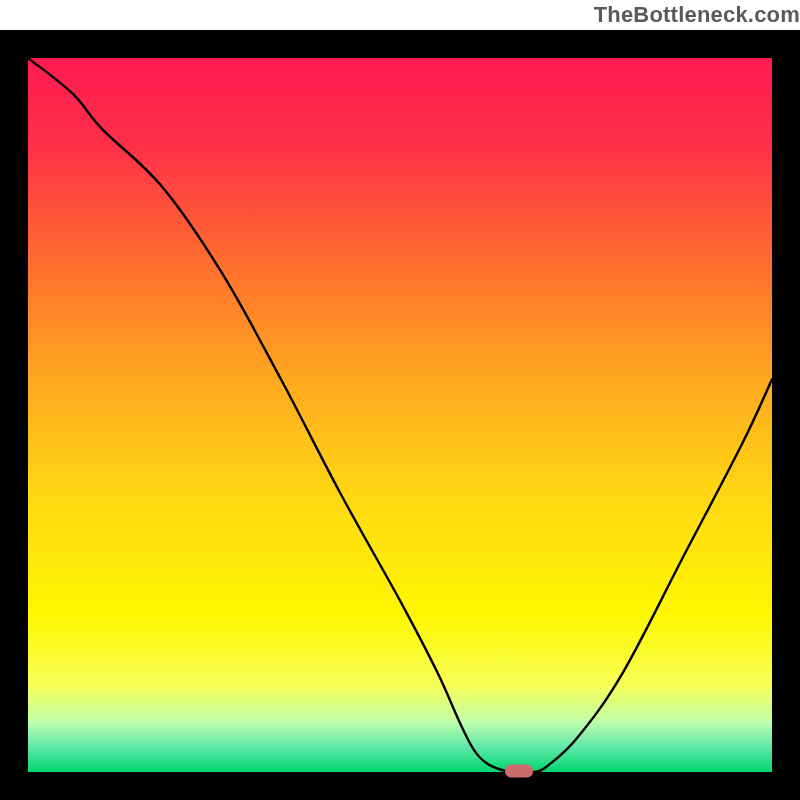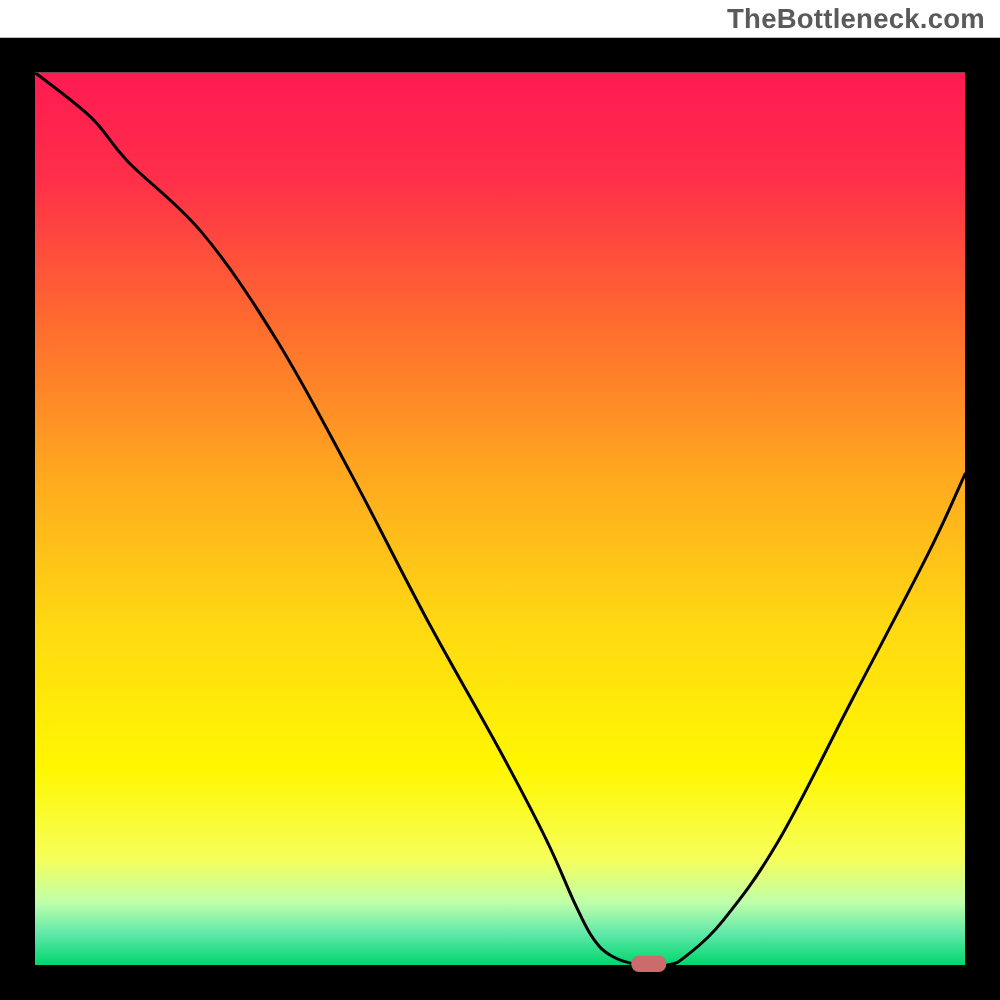--- a/index.html
+++ b/index.html
@@ -11,21 +11,21 @@
     background: #fff;
   }
   .frame {
     position: relative;
     width: 800px;
     height: 800px;
   }
   .attribution {
     position: absolute;
     top: 2px;
-    right: 12px;
+    right: 0;
     font-family: Arial, Helvetica, sans-serif;
     font-size: 22px;
     font-weight: 600;
     color: #5a5a5a;
     letter-spacing: 0.2px;
     z-index: 5;
   }
   svg.plot {
     position: absolute;
     top: 30px;

